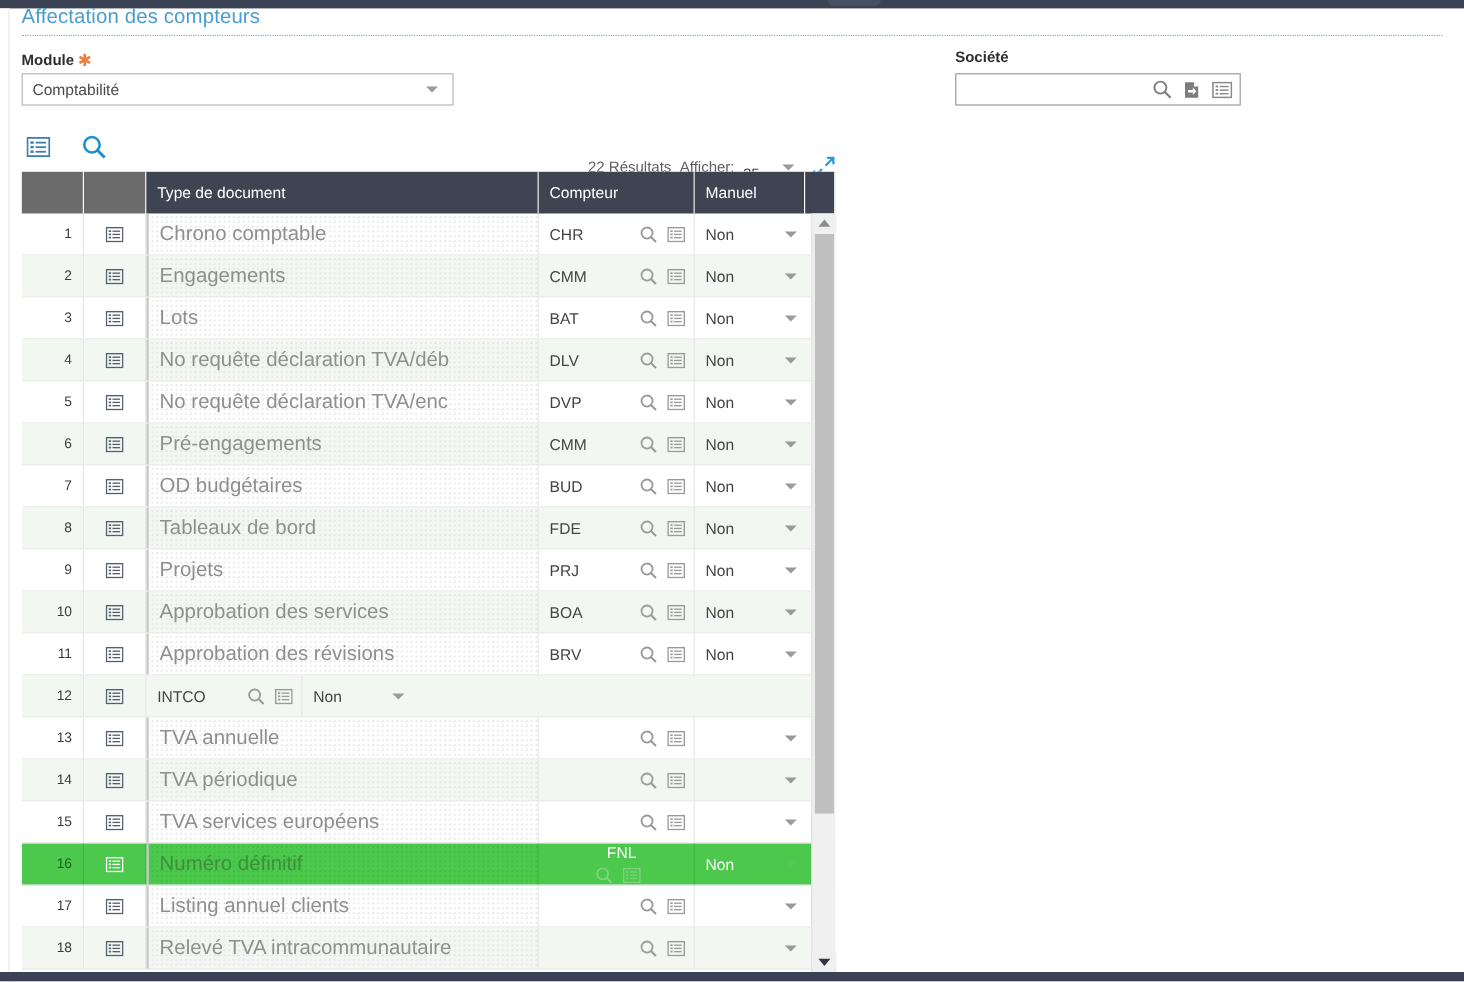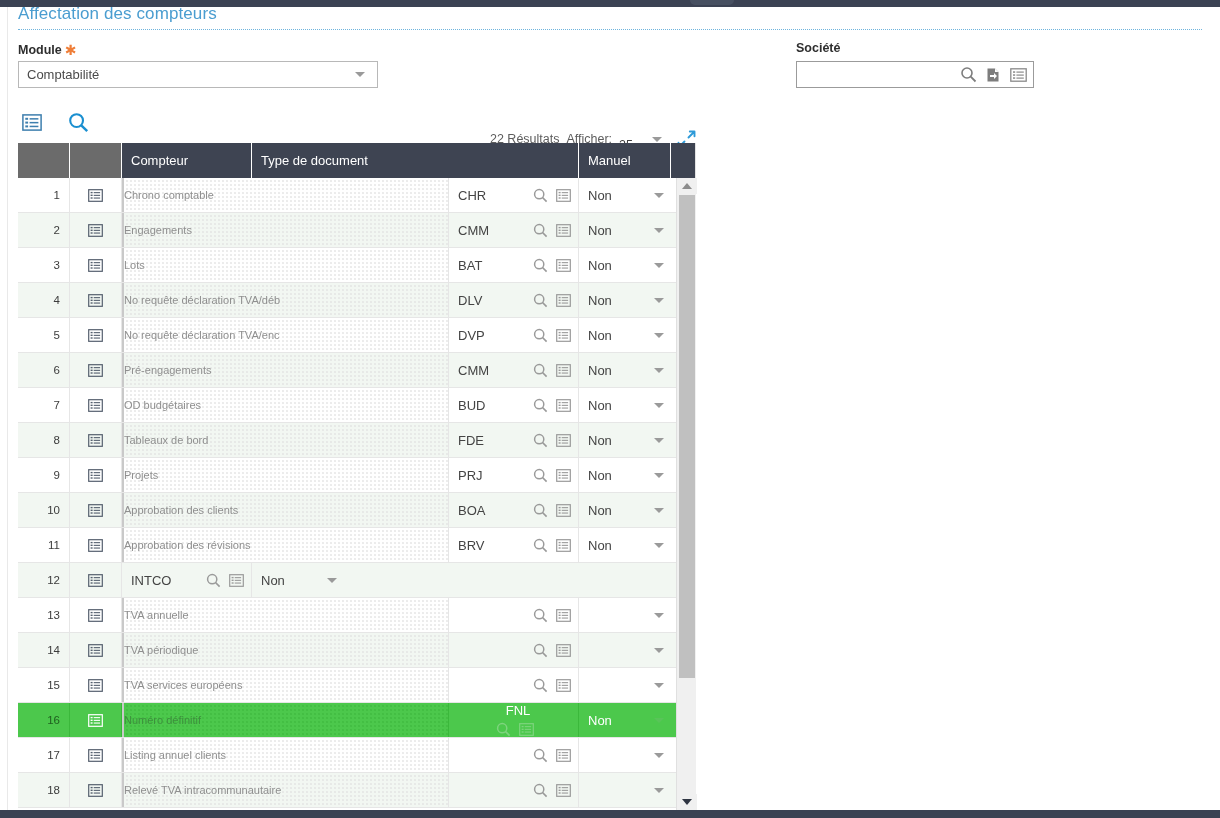--- a/index.html
+++ b/index.html
@@ -210,21 +210,22 @@
     color: #3c3c3c;
     border-right: 1px solid #e6e6e6;
   }
   .c-icon {
     width: 52px;
     justify-content: center;
     border-right: 1px solid #e6e6e6;
   }
   .c-type {
     width: 327px;
-    font-size: 11px;
+    padding-left: 9px;
+    font-size: 17px;
     color: #8f8f8f;
     border-left: 2px solid #c9c9c9;
     border-right: 1px solid #e6e6e6;
     background-image:
       radial-gradient(circle at 1px 1px, #e2e2e2 0.6px, transparent 0.9px);
     background-size: 4px 4px;
     background-position: 2px 2px;
     overflow: hidden;
     white-space: nowrap;
   }
@@ -393,22 +394,22 @@
           <path d="M1.5 17.5 L7.5 11.5 M1.5 17.5 L1.5 12.8 M1.5 17.5 L6.2 17.5" stroke="#2e9ad8" stroke-width="1.9" fill="none" stroke-linecap="round"></path>
         </svg>
       </span>
     </div>
   </div>
 
   <div class="grid">
     <div class="grid-head">
       <div class="gh plain gh-num"></div>
       <div class="gh plain gh-icon"></div>
+      <div class="gh gh-type">Type de document</div>
       <div class="gh gh-cpt">Compteur</div>
-      <div class="gh gh-type">Type de document</div>
       <div class="gh gh-man">Manuel</div>
       <div class="gh gh-tail"></div>
     </div>
     <div class="grid-body" id="grid-body">
         <div class="row">
           <div class="c c-num">1</div>
           <div class="c c-icon">
             <span class="ic">
     <svg width="15" height="13" viewBox="0 0 15 13">
       <rect x="0.7" y="0.7" width="13.6" height="11.6" fill="none" stroke="#555f6e" stroke-width="1.2"></rect>
@@ -810,21 +811,21 @@
       <rect x="0.7" y="0.7" width="13.6" height="11.6" fill="none" stroke="#555f6e" stroke-width="1.2"></rect>
       <rect x="2.6" y="2.9" width="2" height="1.4" fill="#555f6e"></rect>
       <rect x="5.7" y="3.1" width="6.4" height="1.1" fill="#555f6e"></rect>
       <rect x="2.6" y="5.6" width="2" height="1.4" fill="#555f6e"></rect>
       <rect x="5.7" y="5.8" width="6.4" height="1.1" fill="#555f6e"></rect>
       <rect x="2.6" y="8.3" width="2" height="1.4" fill="#555f6e"></rect>
       <rect x="5.7" y="8.5" width="6.4" height="1.1" fill="#555f6e"></rect>
     </svg>
             </span>
           </div>
-          <div class="c c-type">Approbation des clients</div>
+          <div class="c c-type">Approbation des services</div>
           <div class="c c-cpt">
             <span class="cpt-code">BOA</span>
             <span class="cpt-icons">
               <span class="ic">
     <svg width="15" height="15" viewBox="0 0 15 15">
       <circle cx="6.2" cy="6.2" r="4.6" fill="none" stroke="#9a9a9a" stroke-width="1.5"></circle>
       <line x1="9.5" y1="9.5" x2="13.6" y2="13.6" stroke="#9a9a9a" stroke-width="1.7"></line>
     </svg>
               </span>
               <span class="ic">

